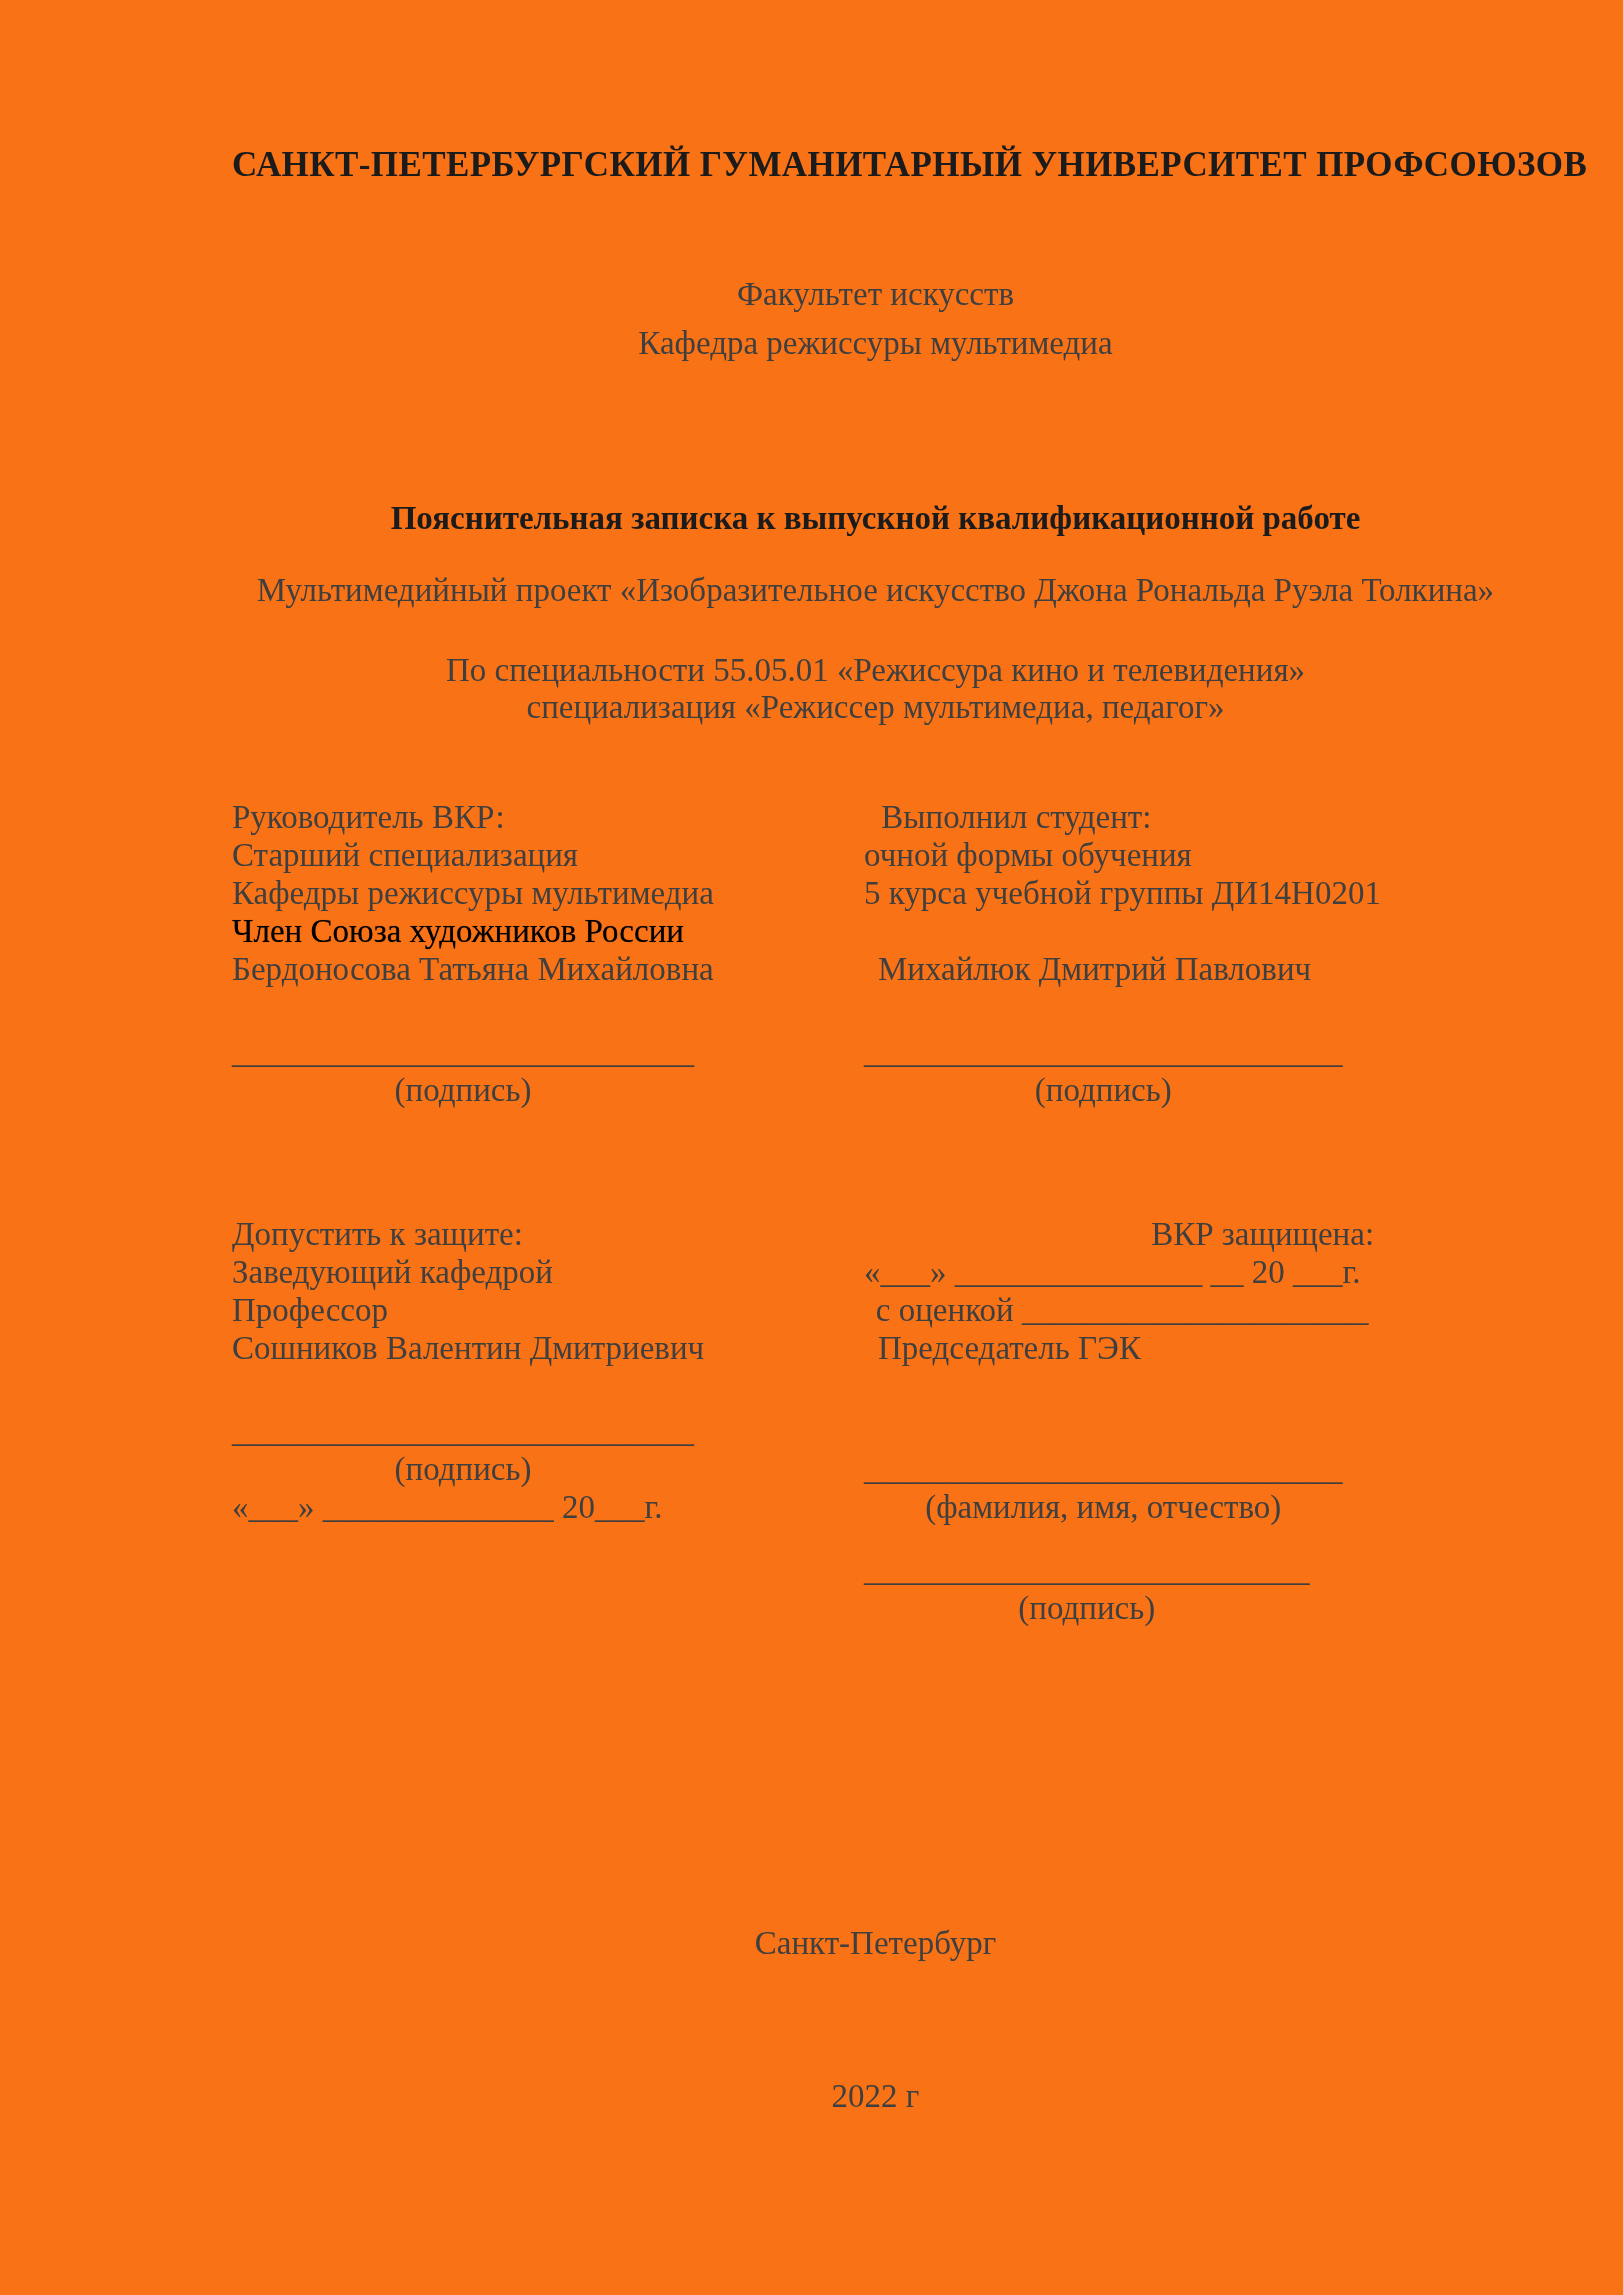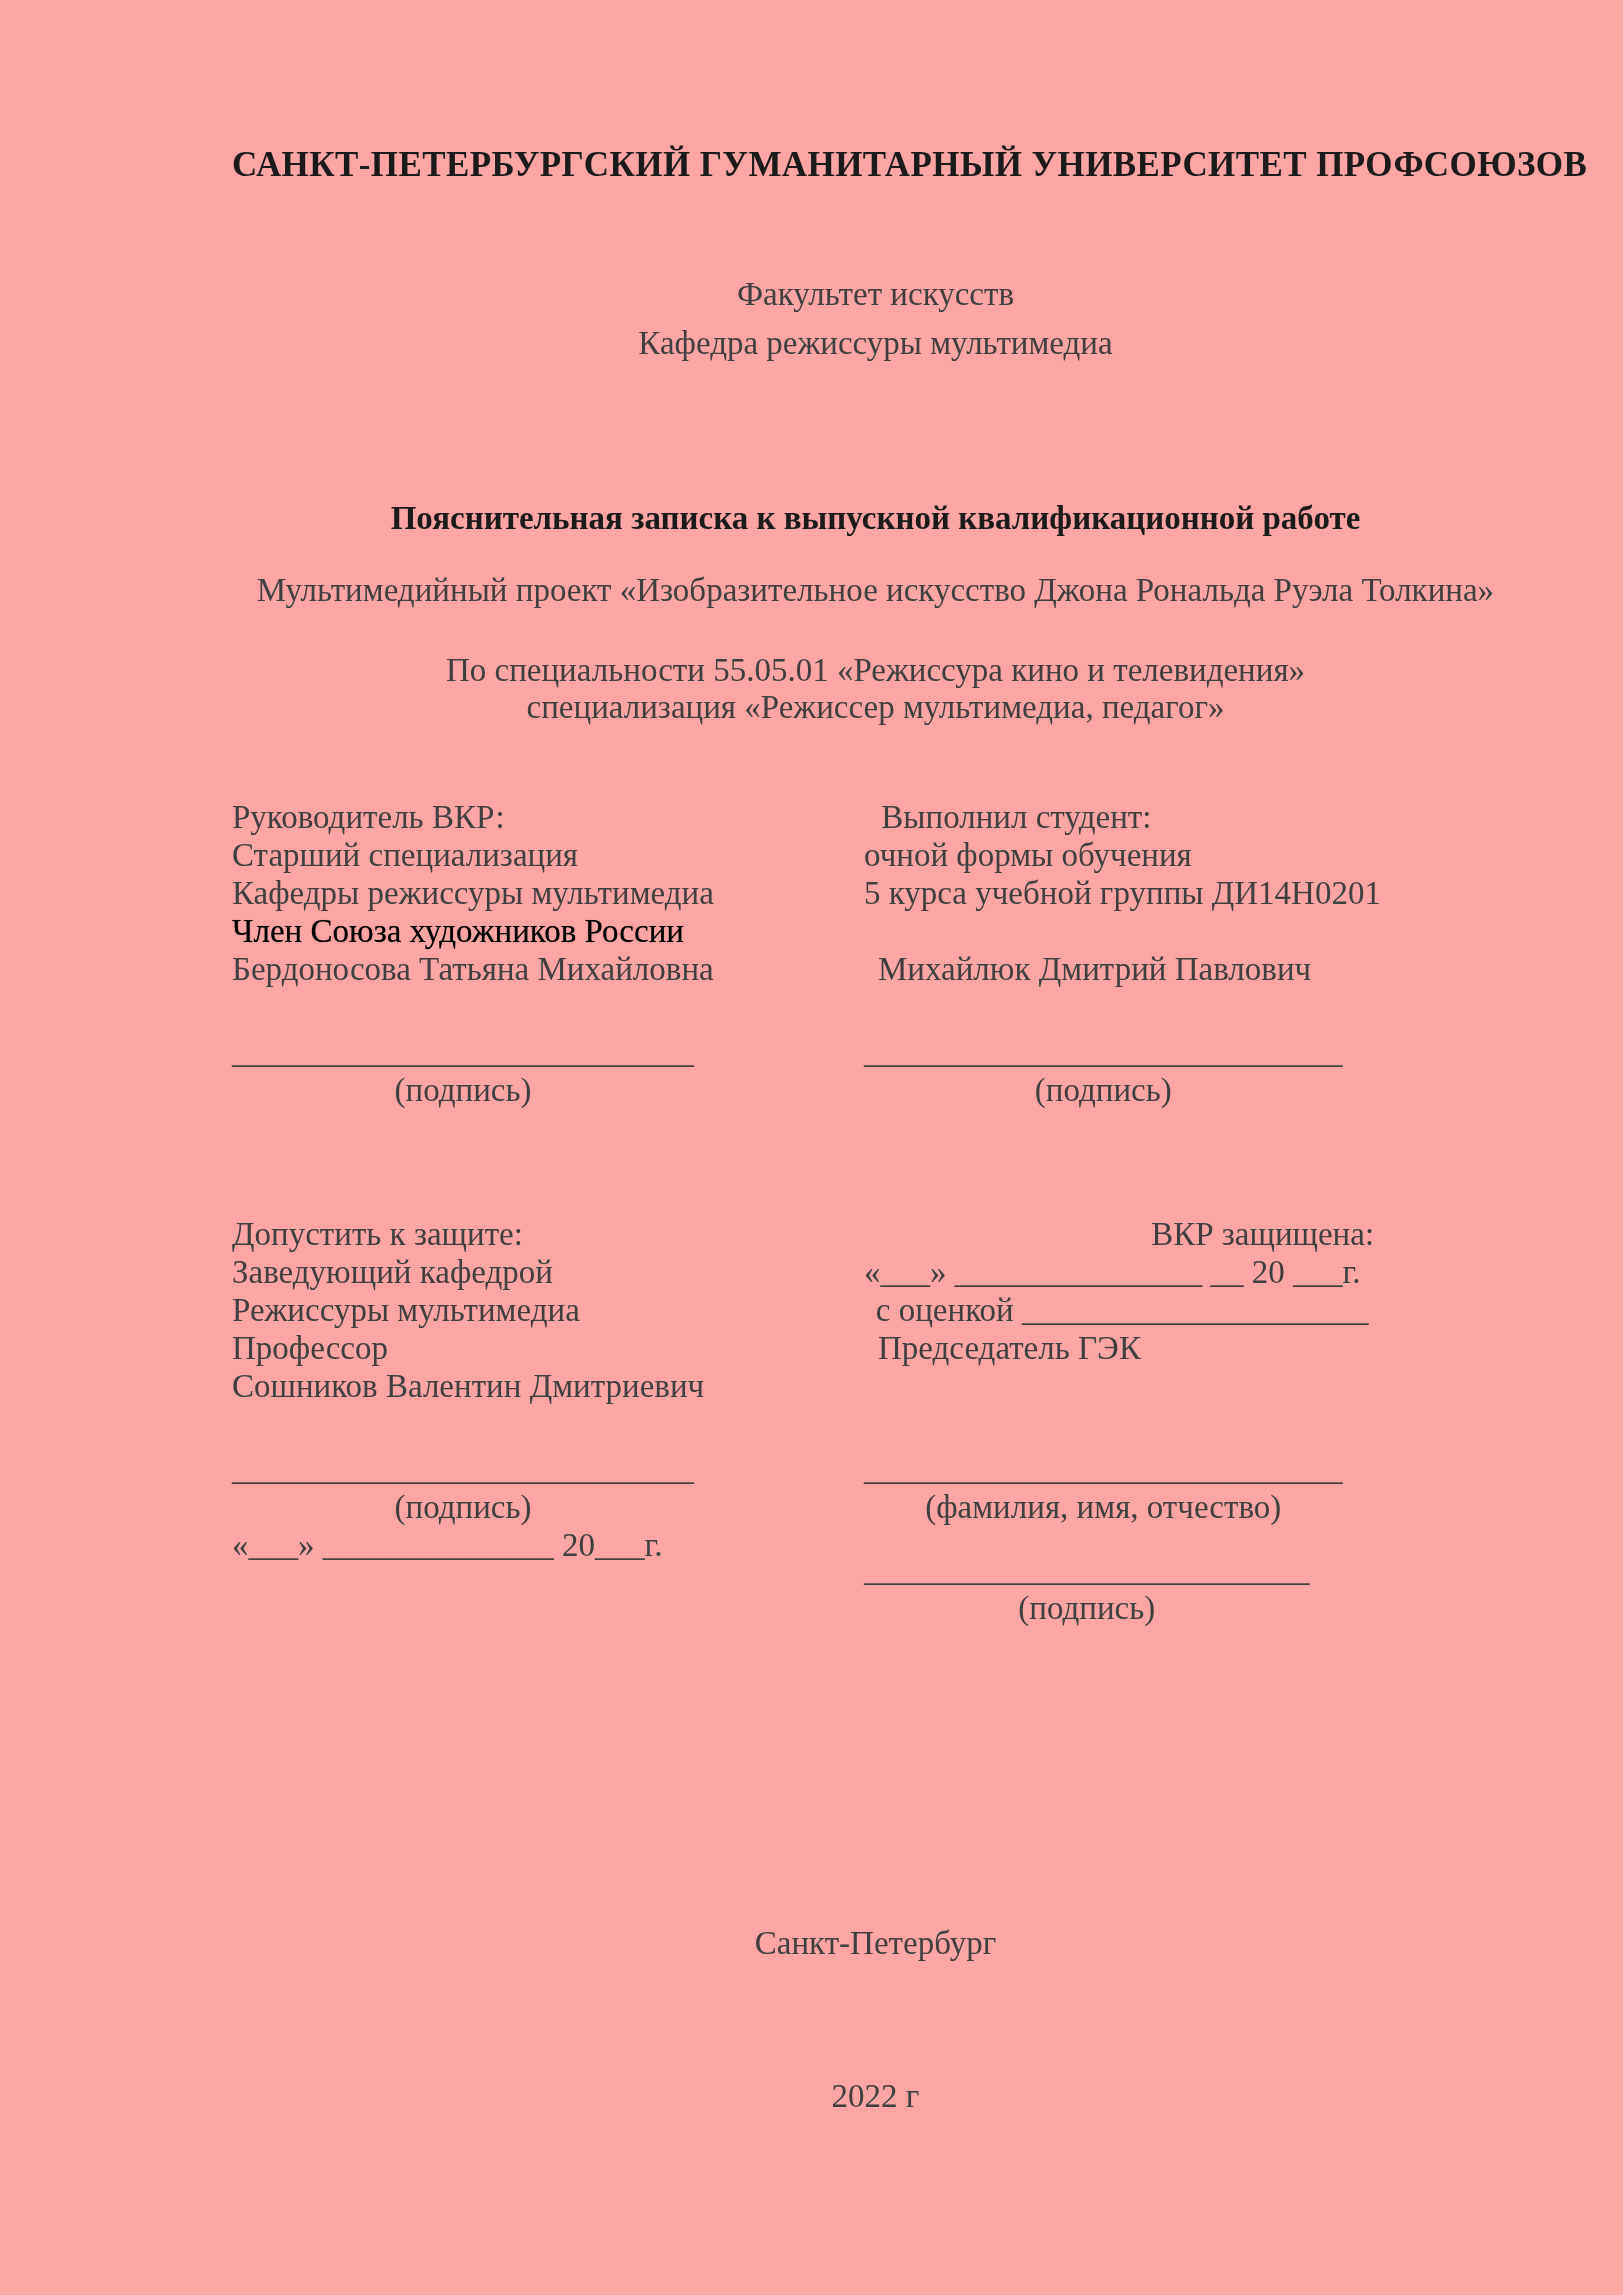--- a/index.html
+++ b/index.html
@@ -5,21 +5,21 @@
 <style>
   * { margin:0; padding:0; box-sizing:border-box; }
   html,body { background:#ffffff; }
   body {
     width:1623px; height:2295px;
     font-family:"Liberation Serif","DejaVu Serif",serif;
     color:#3f3f3f;
   }
   .page {
     position:relative; width:1623px; height:2295px;
-    background:#fca5a5; overflow:hidden;
+    background:#f97316; overflow:hidden;
     font-size:33px; line-height:38px;
   }
   
   .centered {
     position:absolute; left:232px; width:1287px;
     text-align:center; white-space:nowrap;
   }
   .bold { font-weight:bold; color:#1b1b1b; }
   .university { font-size:35px; line-height:41px; letter-spacing:0.4px; }
 
@@ -84,21 +84,20 @@
       </div>
     </div>
 
   </div>
 
   <div class="block" style="top:1215px">
 
     <div class="col-l">
       <div class="row">Допустить к защите:</div>
       <div class="row">Заведующий кафедрой</div>
-      <div class="row">Режиссуры мультимедиа</div>
       <div class="row">Профессор</div>
       <div class="row">Сошников Валентин Дмитриевич</div>
       <div class="gap"></div>
       <div class="sig">
         <div class="row">____________________________</div>
         <div class="row">(подпись)</div>
       </div>
       <div class="row">«___» ______________ 20___г.</div>
     </div>
 

